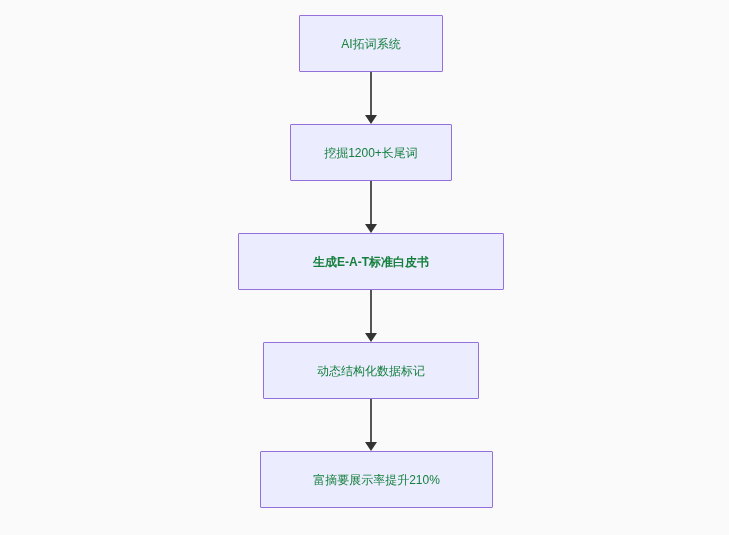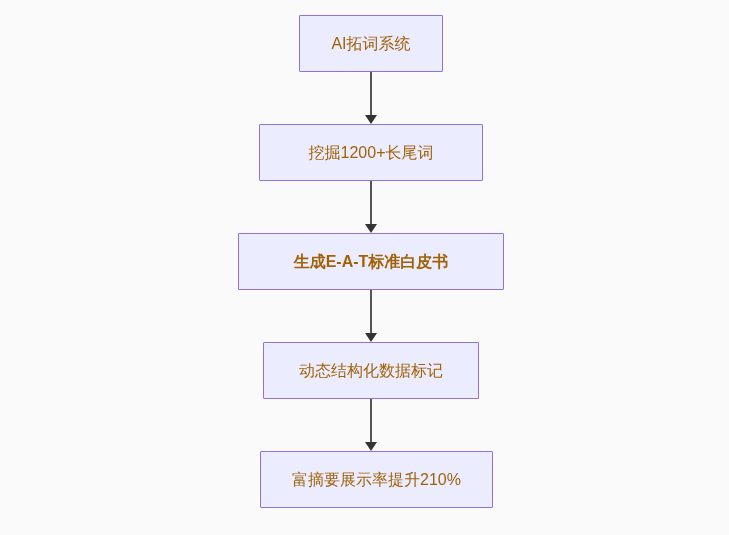--- a/index.html
+++ b/index.html
@@ -27,30 +27,30 @@
     display: flex;
     flex-direction: column;
     align-items: center;
   }
   .node {
     box-sizing: border-box;
     height: 57px;
     background: #ECECFF;
     border: 1px solid #9370DB;
     border-radius: 1px;
-    color: #a16207;
-    font-size: 16px;
+    color: #15803d;
+    font-size: 12px;
     line-height: 1;
     display: flex;
     align-items: center;
     justify-content: center;
     white-space: nowrap;
   }
   .node-0 { width: 144px; }
-  .node-1 { width: 224px; }
+  .node-1 { width: 162px; }
   .node-2 { width: 266px; font-weight: bold; }
   .node-3 { width: 216px; }
   .node-4 { width: 233px; margin-left: 11px; }
   .arrow {
     position: relative;
     width: 14px;
     height: 52px;
   }
   .arrow .shaft {
     position: absolute;

